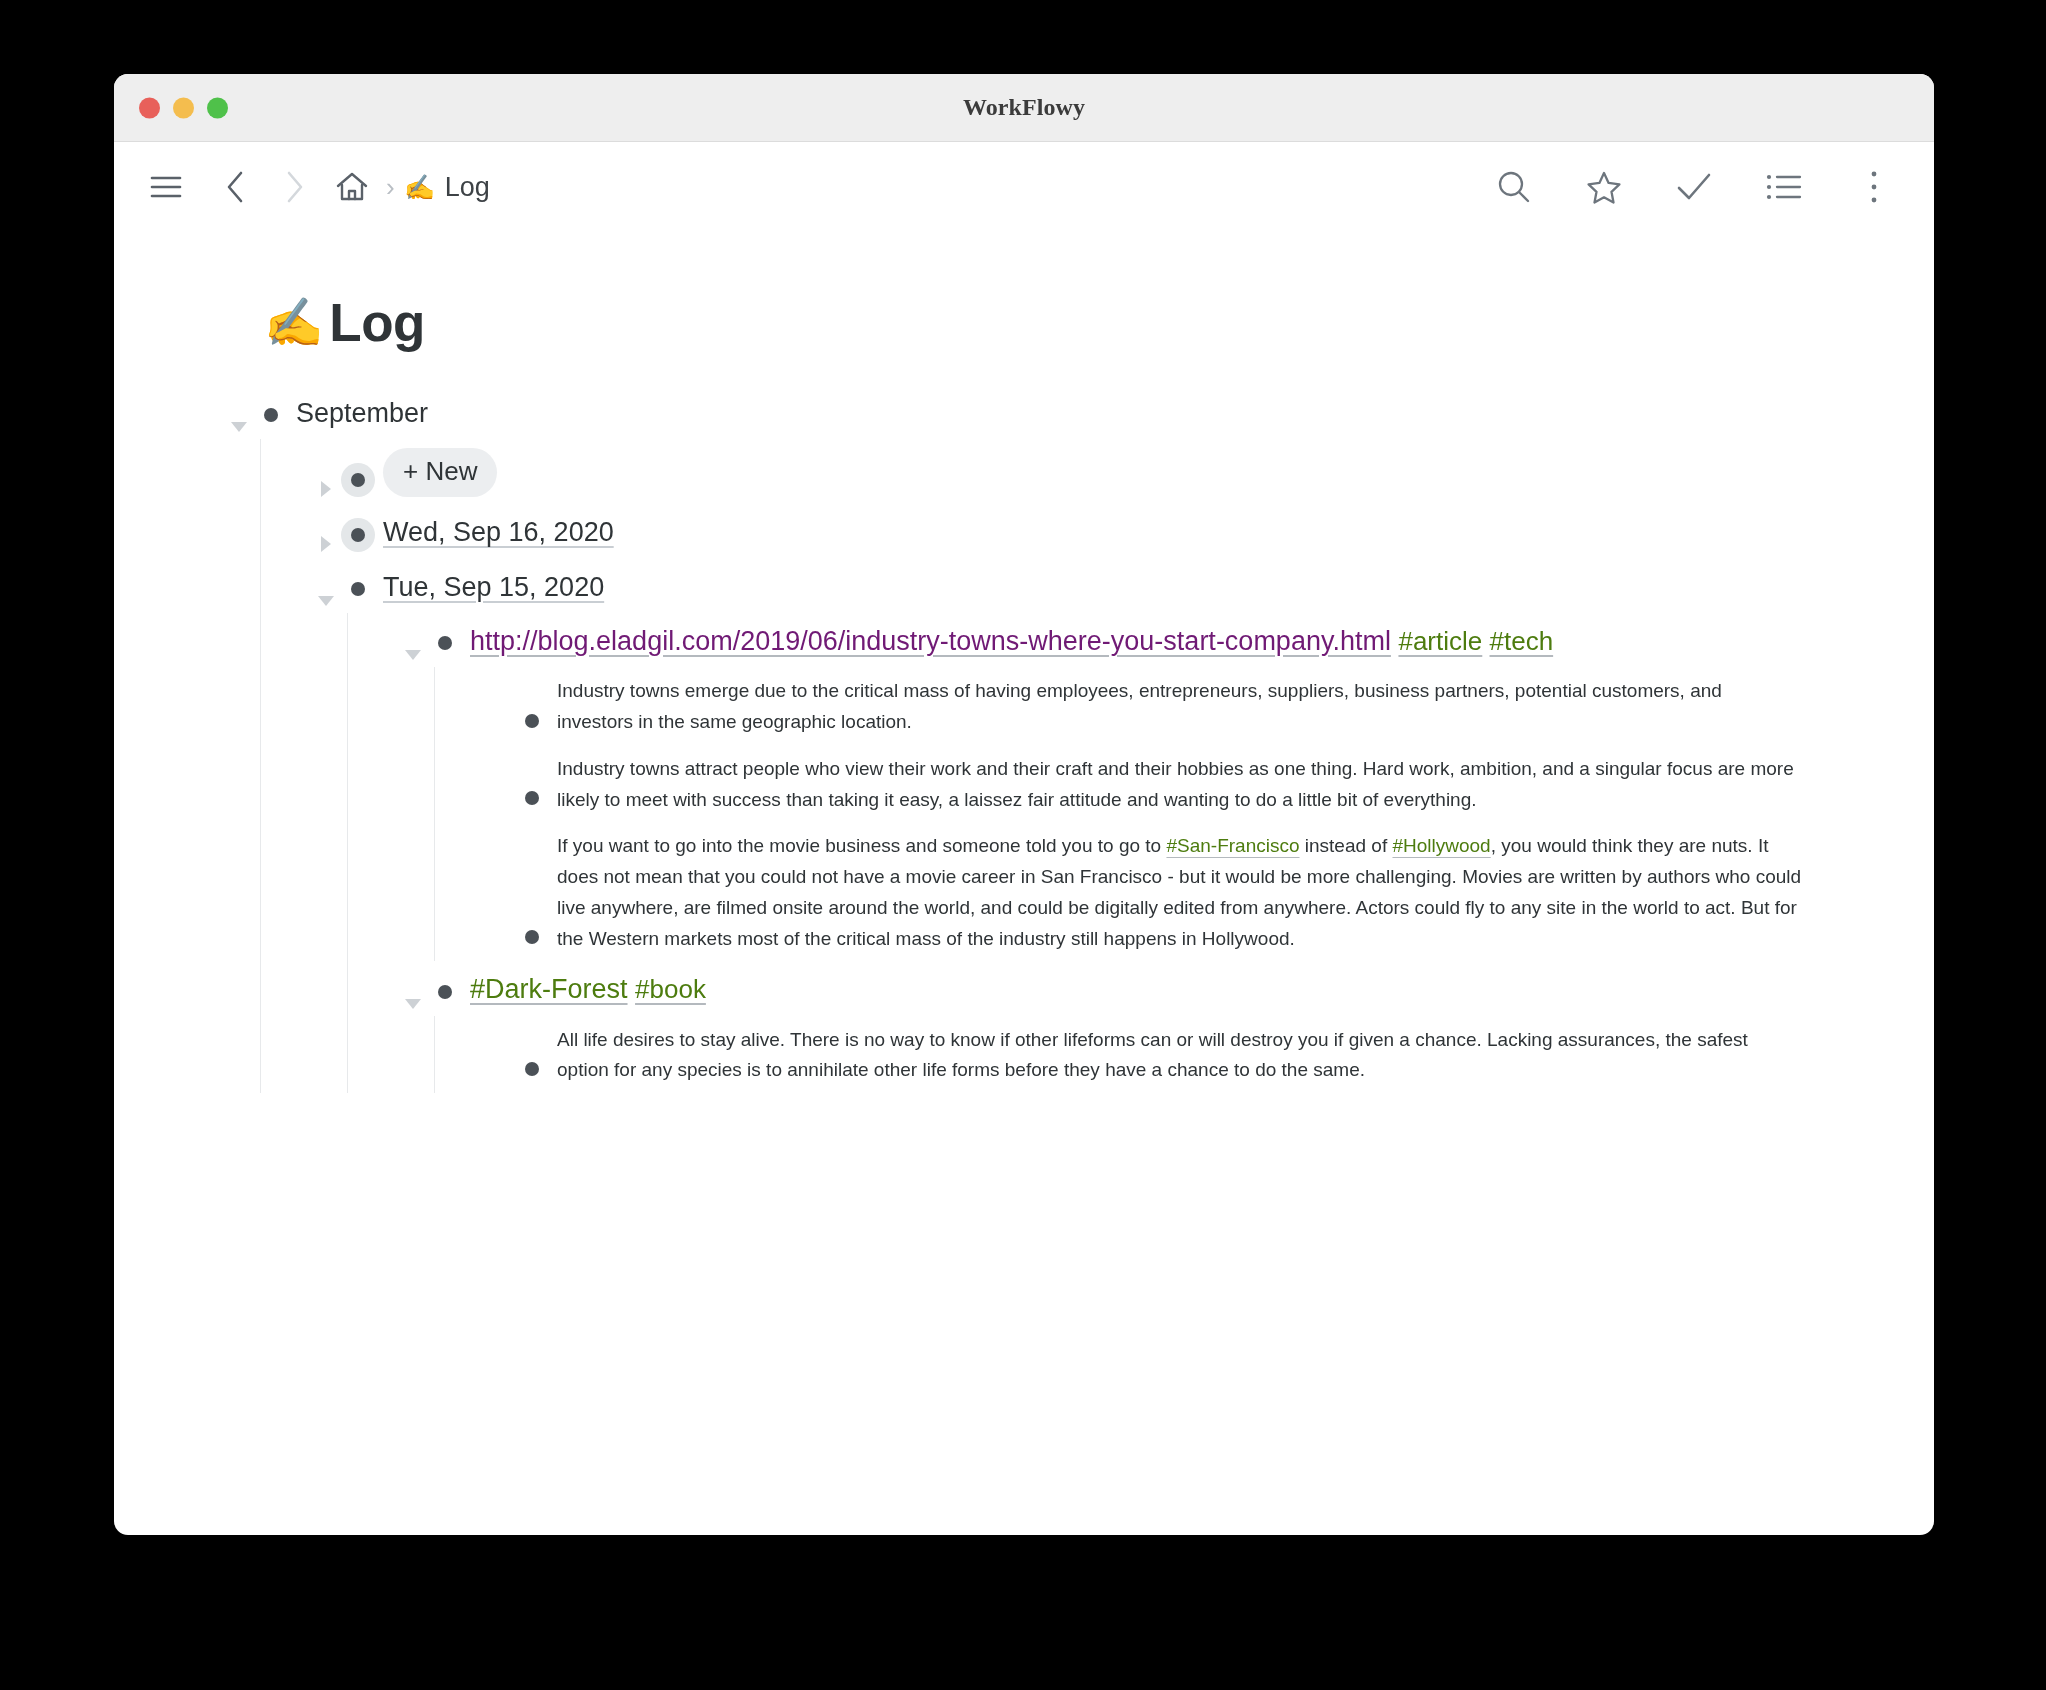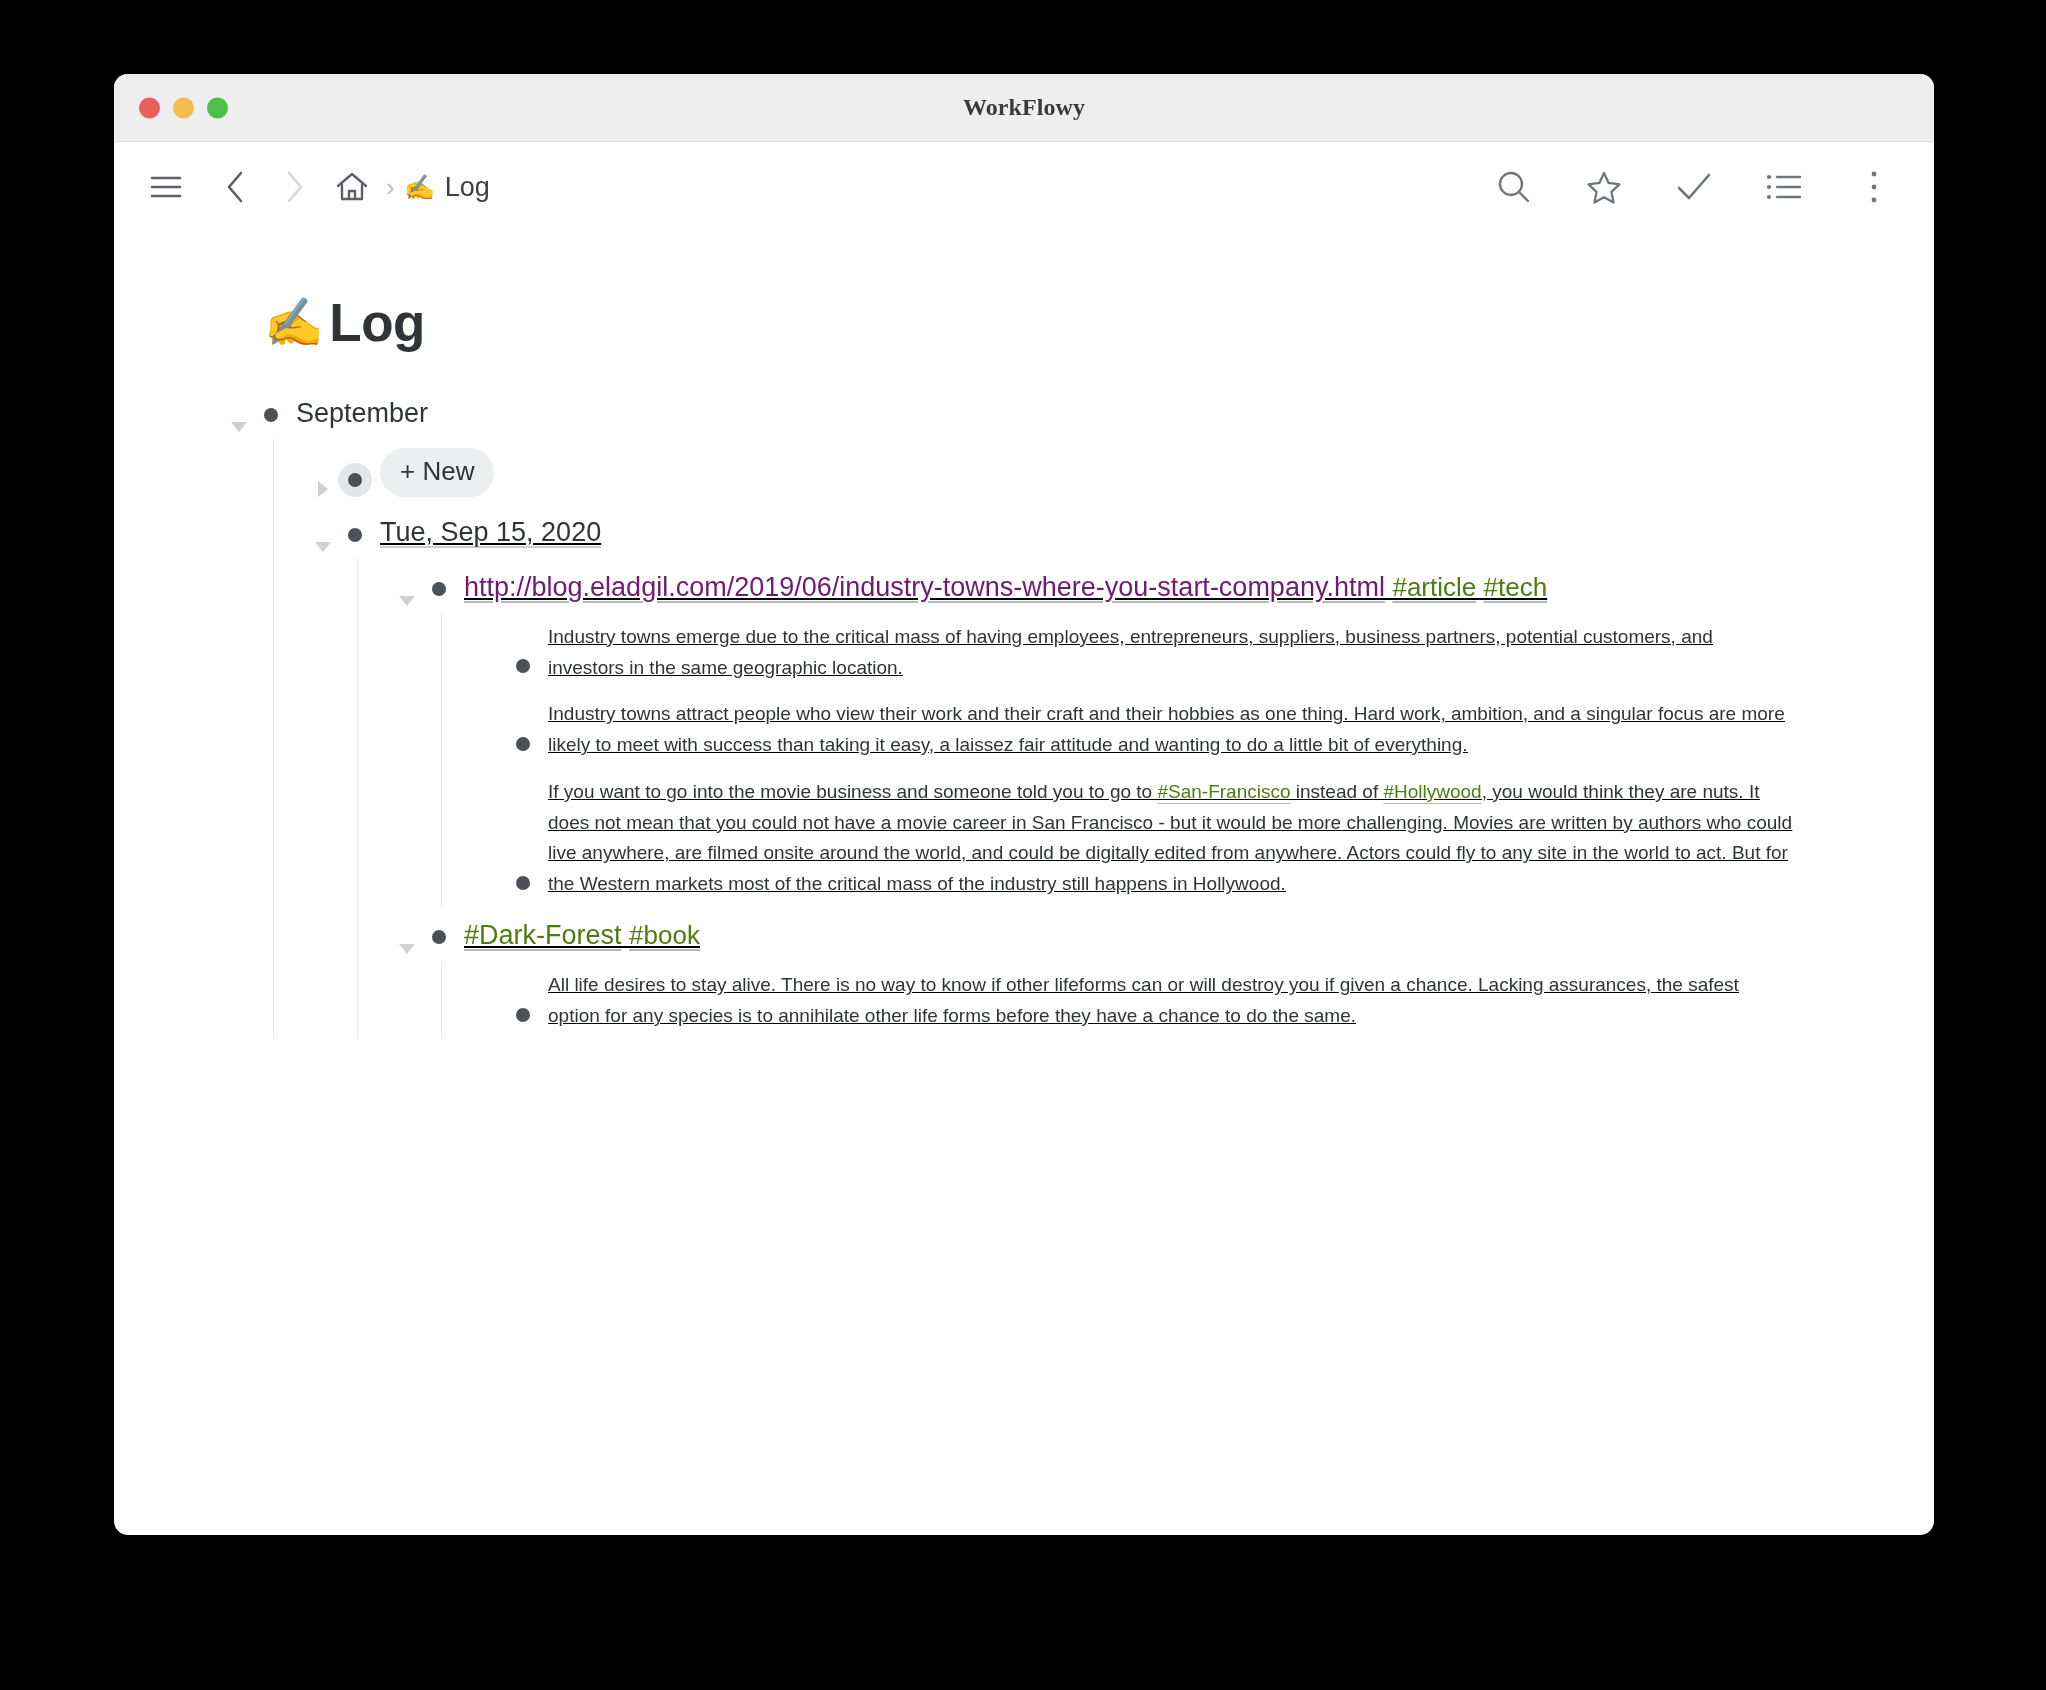--- a/index.html
+++ b/index.html
@@ -223,23 +223,22 @@
   .note {
     font-size: 26px;
     color: #8c9298;
     line-height: 1.4;
     margin-top: 1px;
   }
 
   
   .children {
     position: relative;
-    margin-left: 49px;
-    padding-left: 35px;
-    text-decoration: underline;
+    margin-left: 36px;
+    padding-left: 51px;
   }
   .children::before {
     content: "";
     position: absolute;
     left: 0;
     top: 0;
     bottom: 0;
     width: 1px;
     background: #e7e9eb;
   }
@@ -375,20 +374,31 @@
                 </span>
               <span class="bullet halo">
                   <b></b>
                 </span>
               <span class="item-text">
                 <span class="pill">+ New</span>
               </span>
             </div>
           </div>
 
+          <div class="node">
+            <div class="row">
+              <span class="twisty collapsed">
+                  <i></i>
+                </span>
+              <span class="bullet halo">
+                  <b></b>
+                </span>
+              <span class="item-text dated">Wed, Sep 16, 2020</span>
+            </div>
+          </div>
 
           <div class="node">
             <div class="row">
               <span class="twisty">
                   <i></i>
                 </span>
               <span class="bullet">
                   <b></b>
                 </span>
               <span class="item-text dated">Tue, Sep 15, 2020</span>

